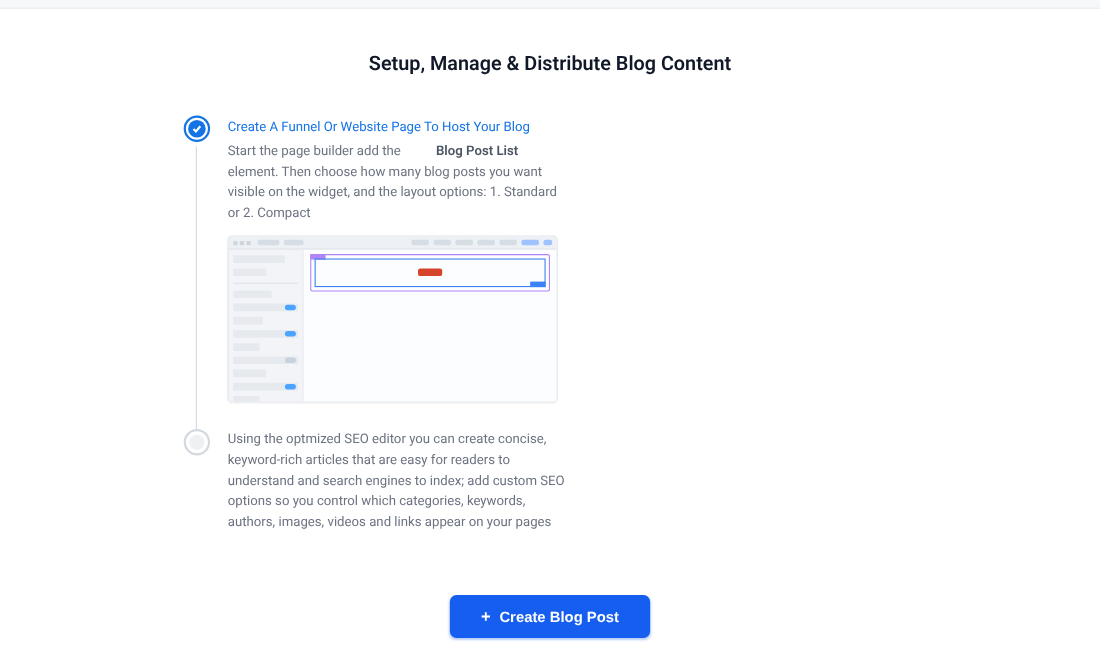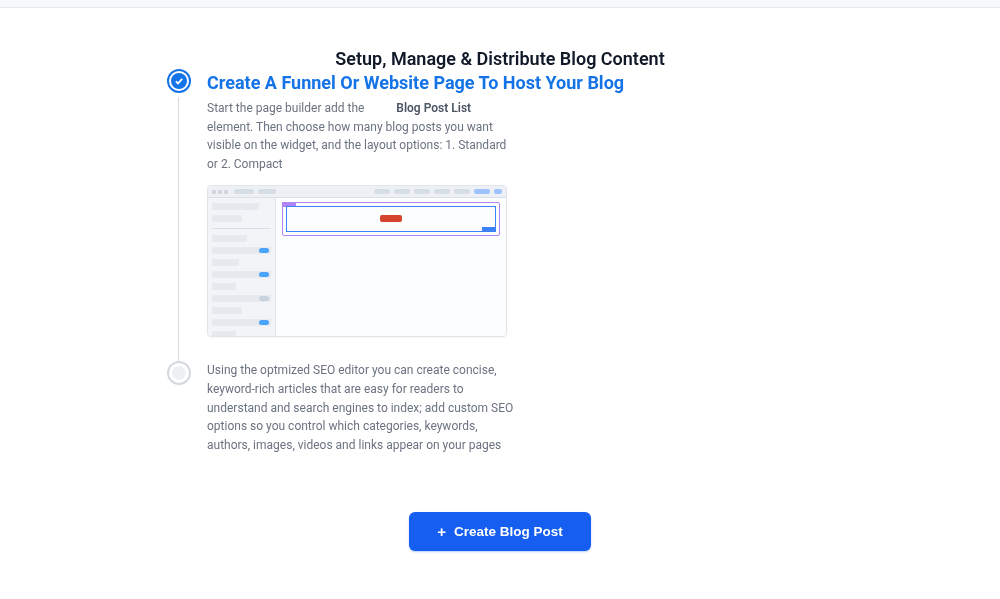--- a/index.html
+++ b/index.html
@@ -19,20 +19,21 @@
   .page-wrap {
     background: #ffffff;
     padding: 40px 0 60px;
     min-height: 540px;
   }
   .page-title {
     text-align: center;
     font-size: 18px;
     font-weight: 600;
     color: #111827;
+    margin-bottom: 36px;
   }
   .steps {
     width: 670px;
     margin: 0 auto;
     position: relative;
   }
   .step {
     display: flex;
     align-items: flex-start;
     position: relative;
@@ -86,22 +87,22 @@
     background: #d4d9df;
     z-index: 1;
   }
   .step:last-child .step-line { display: none; }
   .step-body {
     padding-left: 14px;
     padding-bottom: 24px;
     flex: 1;
   }
   .step-title {
-    font-size: 18px;
-    font-weight: 700;
+    font-size: 12px;
+    font-weight: 400;
     color: #1473e6;
     margin-bottom: 6px;
     margin-top: 3px;
   }
   .step-desc {
     font-size: 12px;
     line-height: 1.55;
     color: #6b7280;
     max-width: 310px;
     margin-bottom: 12px;

